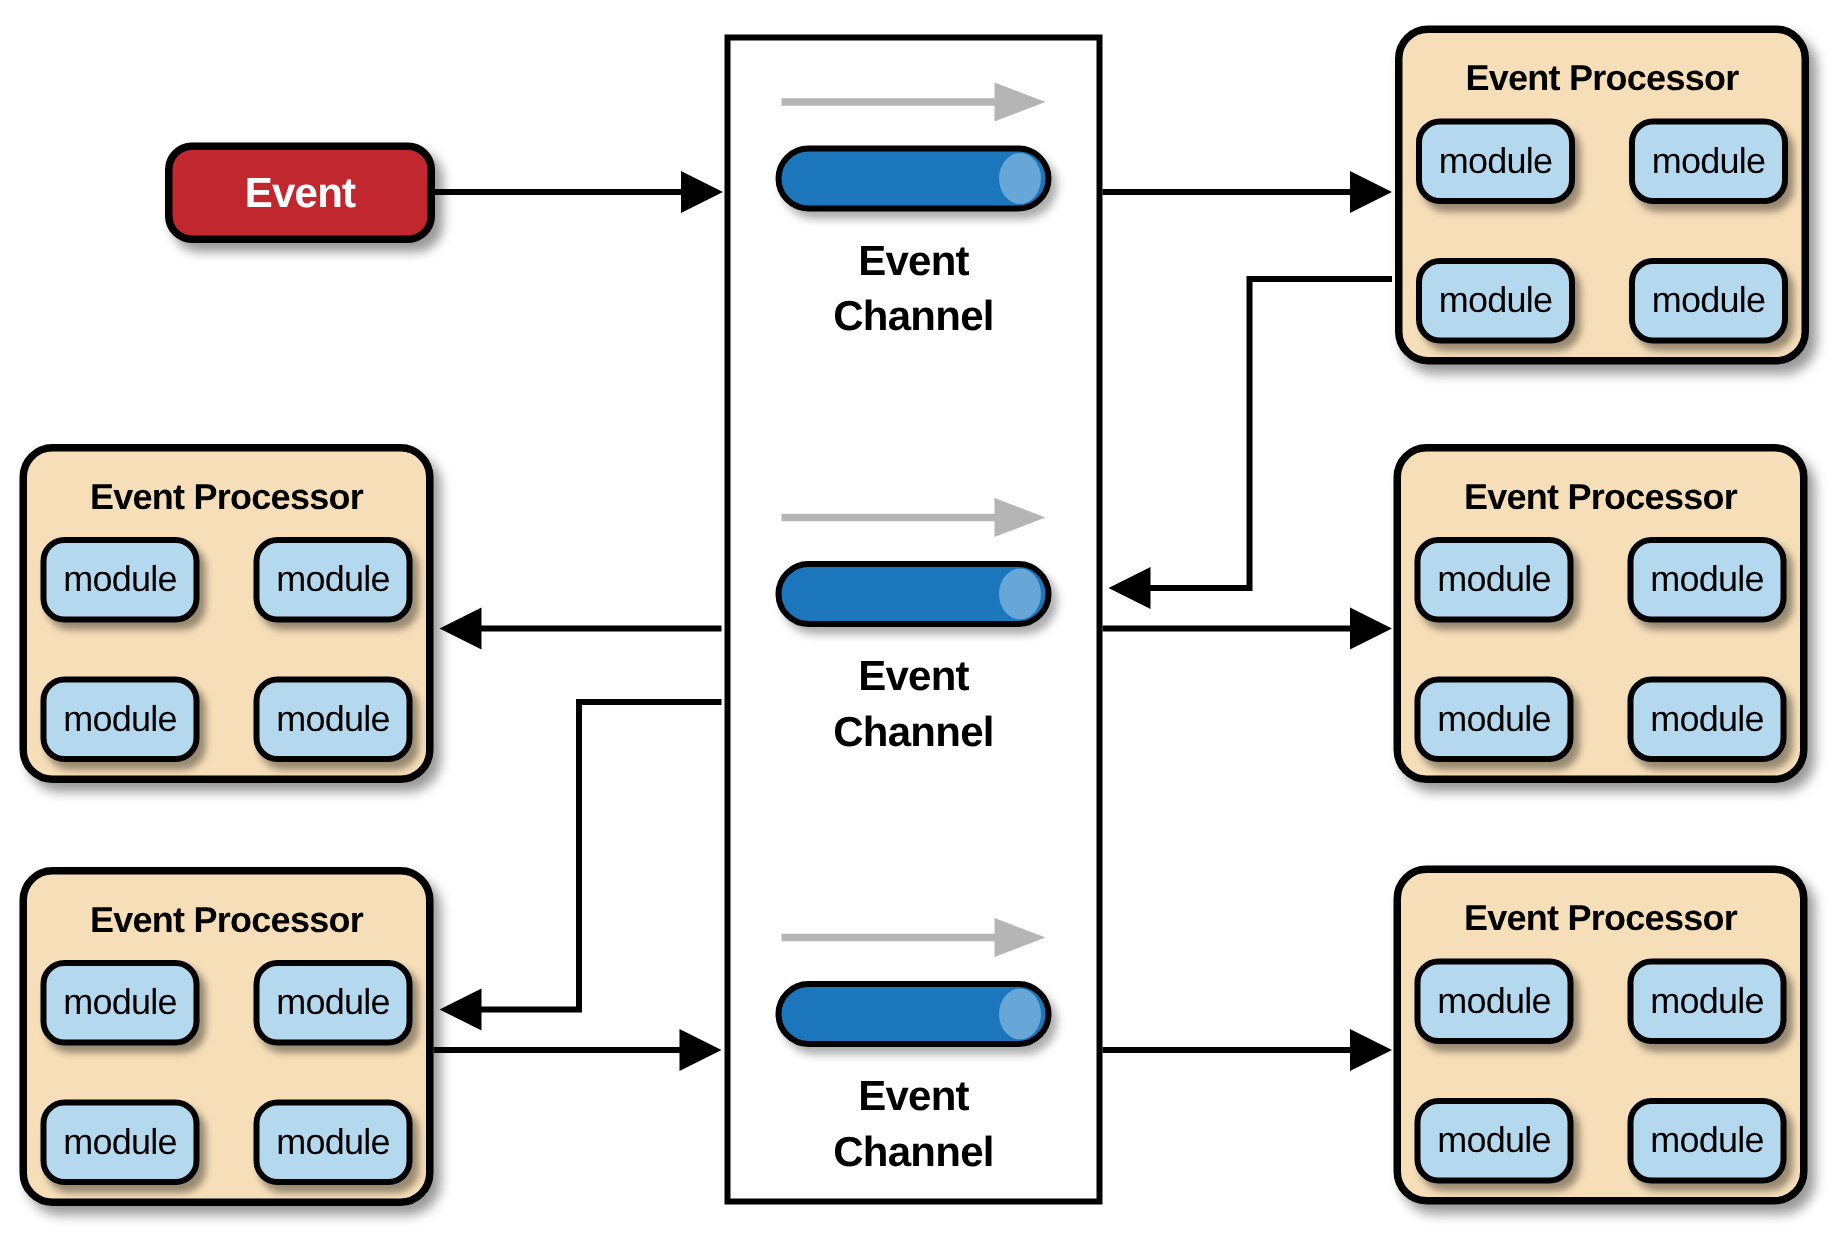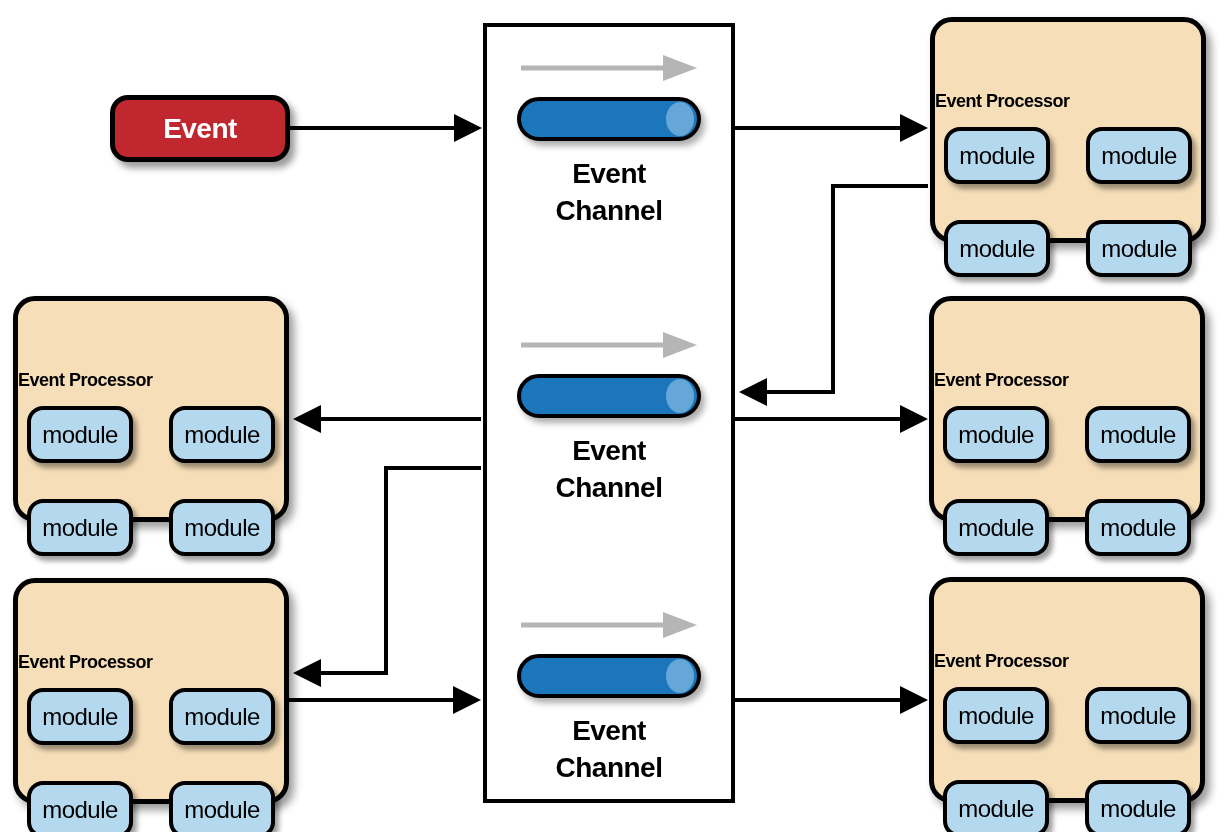--- a/index.html
+++ b/index.html
@@ -52,21 +52,21 @@
     position:absolute;width:276px;height:226px;z-index:5;
     background:var(--processor-fill);border:5px solid var(--outline);border-radius:22px;
     padding-top:14px;
     box-shadow:5px 6px 8px rgba(0,0,0,0.40);
   }
   .pos-tr{left:930px;top:17px;}
   .pos-mr{left:929px;top:296px;}
   .pos-br{left:929px;top:577px;}
   .pos-ml{left:13px;top:296px;}
   .pos-bl{left:13px;top:578px;}
-  .proc-title{text-align:left;font-size:18px;font-weight:600;letter-spacing:-0.5px;line-height:34px;margin-top:48px;}
+  .proc-title{text-align:center;font-size:24px;font-weight:600;letter-spacing:-0.5px;line-height:34px;}
   .module-grid{
     margin-top:9px;display:grid;grid-template-columns:106px 106px;
     column-gap:22px;row-gap:18px;justify-content:center;gap:36px;
   }
   .module{
     width:106px;height:57px;background:var(--module-fill);
     border:4px solid var(--outline);border-radius:16px;
     display:flex;align-items:center;justify-content:center;
     font-size:24px;letter-spacing:-0.5px;
     box-shadow:4px 5px 5px rgba(0,0,0,0.38);

